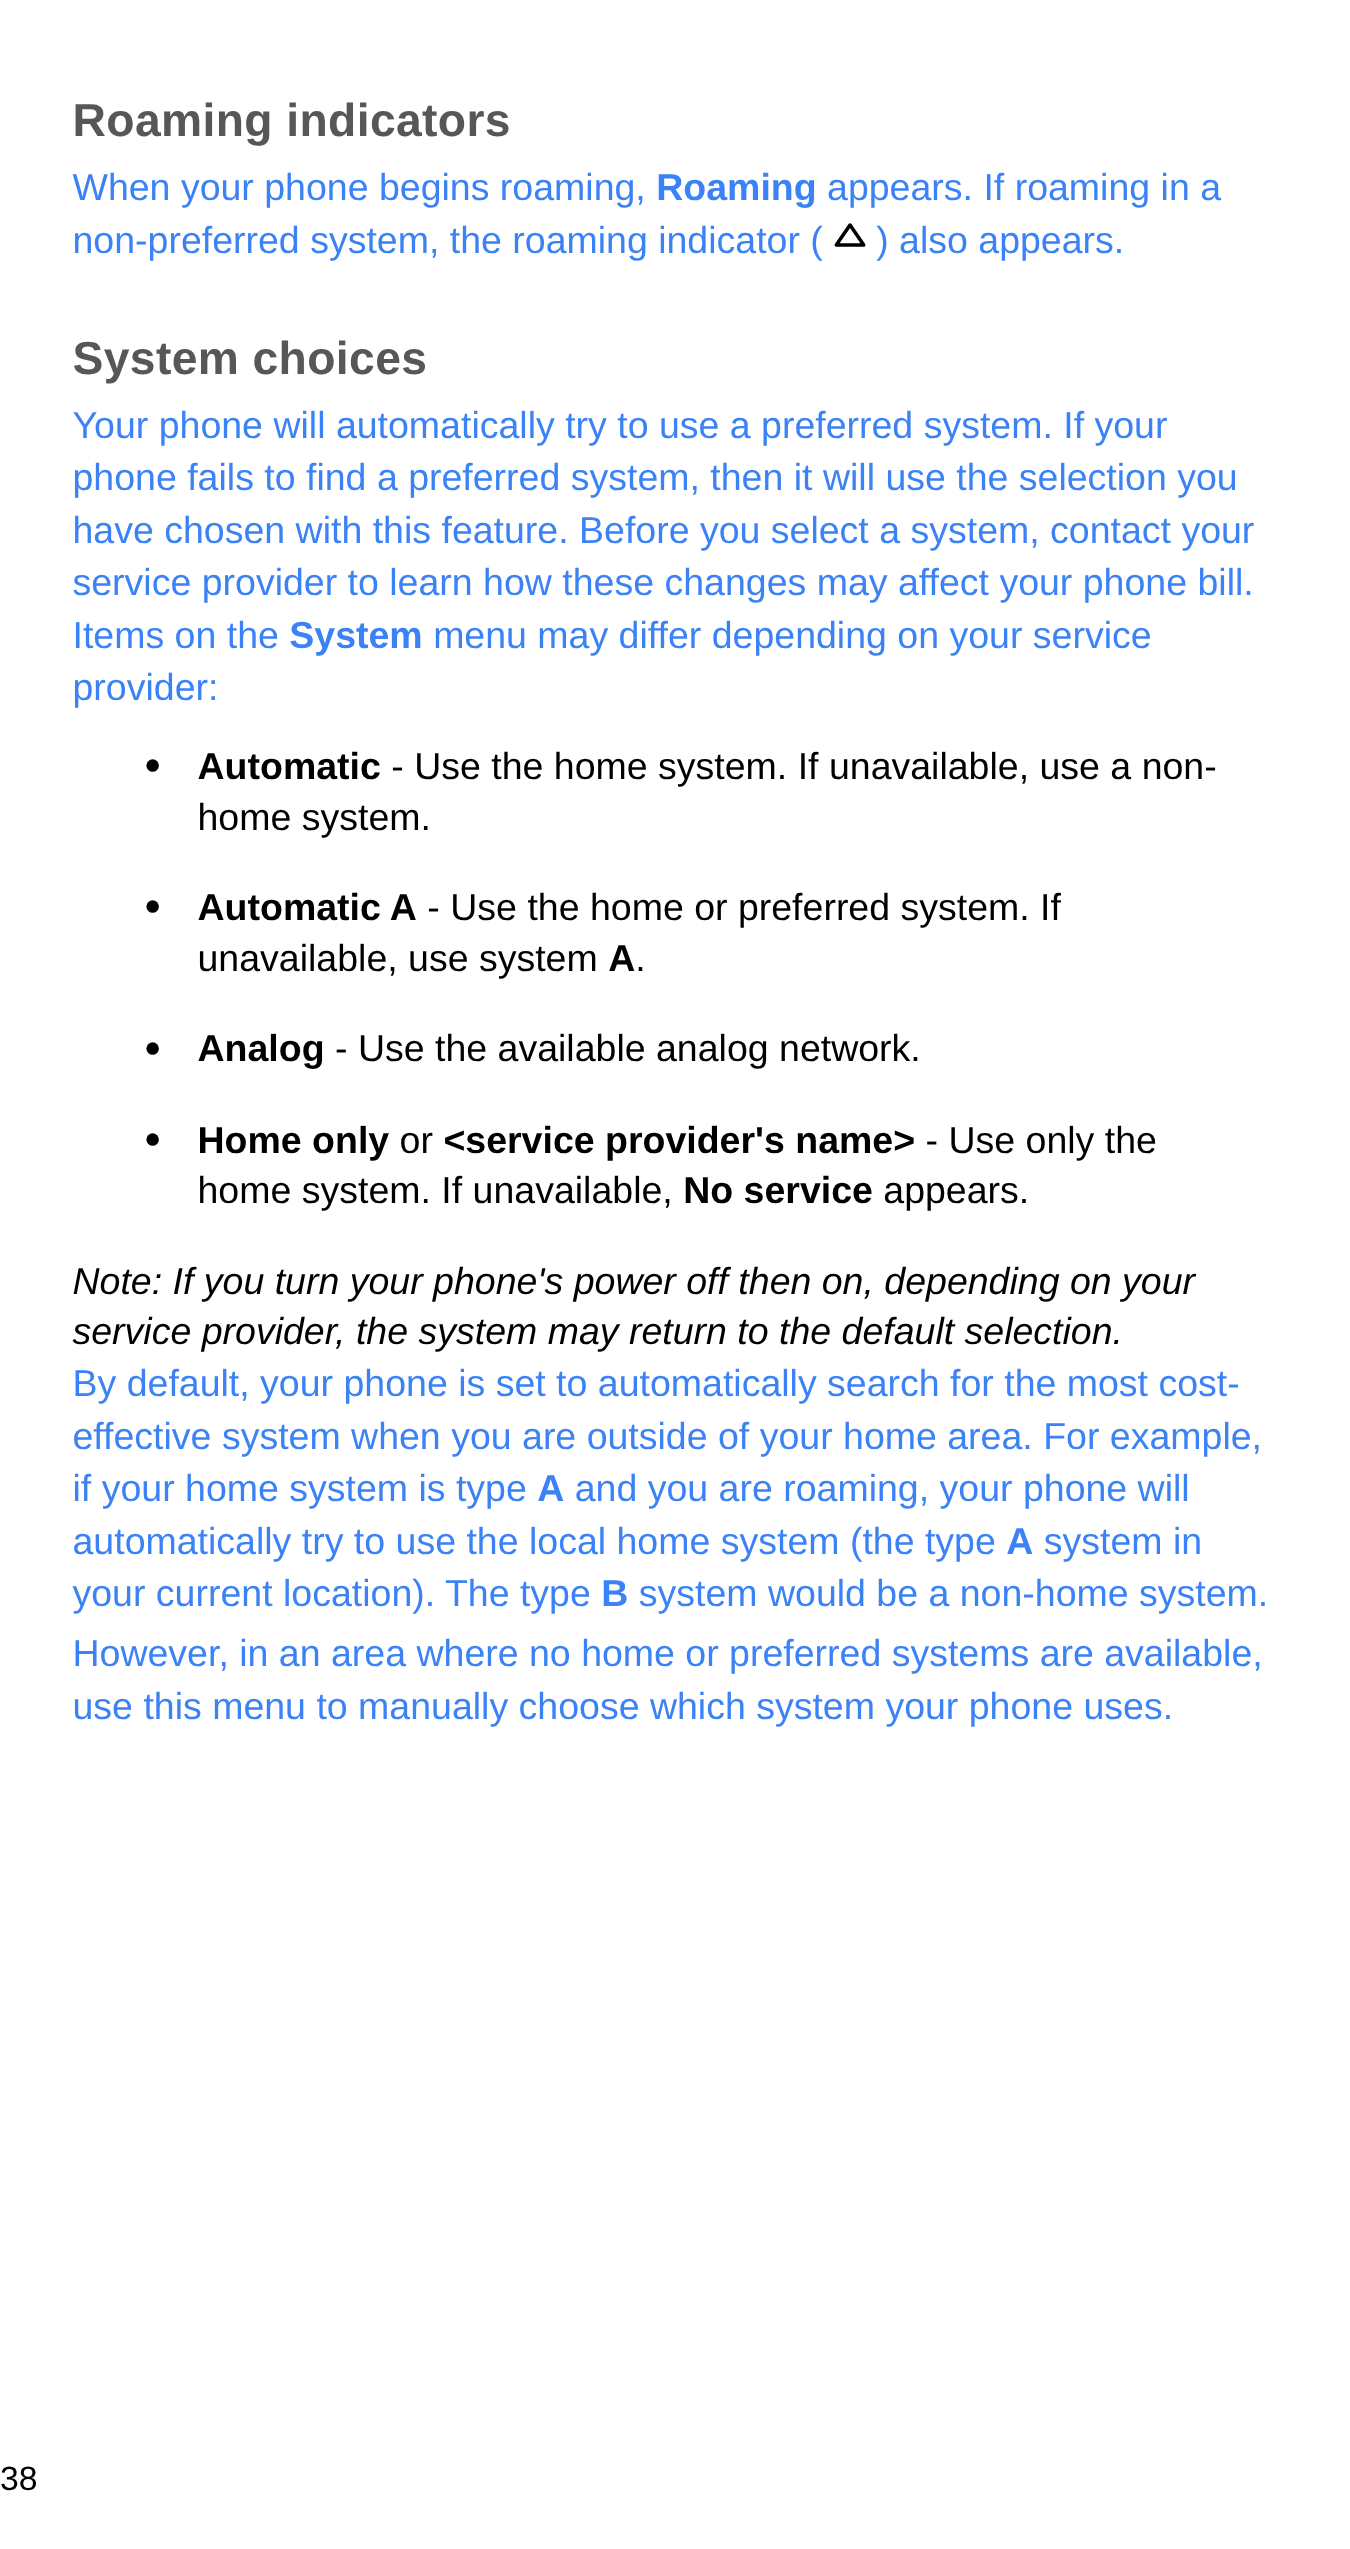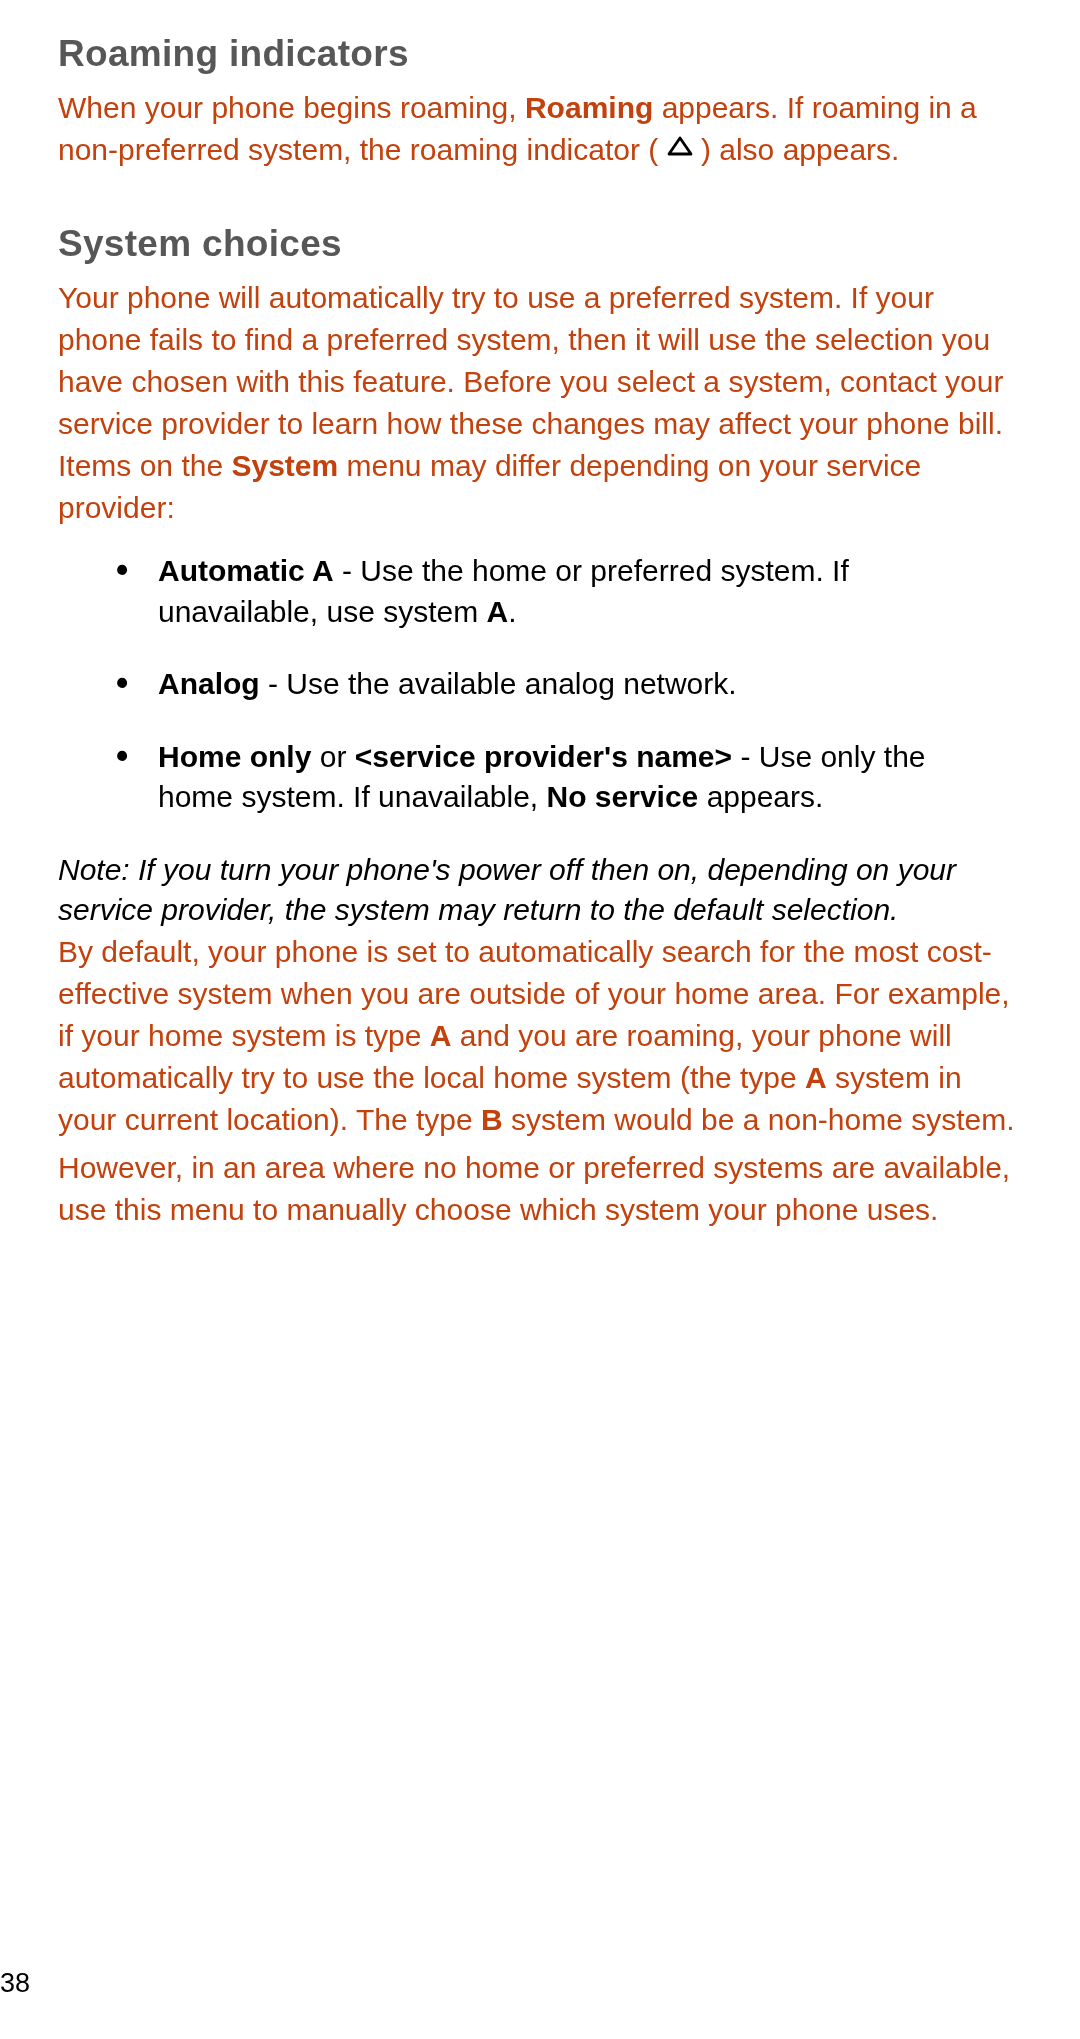--- a/index.html
+++ b/index.html
@@ -9,36 +9,36 @@
     }
     body {
       background: #ffffff;
       font-family: Arial, Helvetica, sans-serif;
       width: 1080px;
       height: 2039px;
       color: #000;
       position: relative;
     }
     .page {
-      padding: 33px 65px 50px 58px;
+      padding: 76px 65px 50px 58px;
     }
     .section-title {
       font-size: 37px;
       font-weight: 600;
       color: #575757;
       margin-bottom: 12px;
       letter-spacing: 0.3px;
     }
     .section-title.mt {
       margin-top: 52px;
     }
     .para {
       font-size: 30px;
       line-height: 1.4;
-      color: #c2410c;
+      color: #3b82f6;
       margin-bottom: 6px;
     }
     .bold {
       font-weight: 700;
     }
     .roaming-icon {
       display: inline-block;
       vertical-align: baseline;
       position: relative;
       top: -3px;
@@ -93,20 +93,23 @@
         </svg></span><span>&nbsp;) also appears.</span>
   </div>
 
   <div class="section-title mt">System choices</div>
   <div class="para">
     <span>Your phone will automatically try to use a preferred system. If your phone fails to find a preferred system, then it will use the selection you have chosen with this feature. Before you select a system, contact your service provider to learn how these changes may affect your phone bill. Items on the </span><span class="bold">System</span><span> menu may differ depending on your service provider:</span>
   </div>
 
   <ul class="bullet-list">
     <li>
+      <span class="bold">Automatic</span><span> - Use the home system. If unavailable, use a non-home system.</span>
+    </li>
+    <li>
       <span class="bold">Automatic A</span><span> - Use the home or preferred system. If unavailable, use system </span><span class="bold">A</span><span>.</span>
     </li>
     <li>
       <span class="bold">Analog</span><span> - Use the available analog network.</span>
     </li>
     <li>
       <span class="bold">Home only</span><span> or </span><span class="bold">&lt;service provider's name&gt;</span><span> - Use only the home system. If unavailable, </span><span class="bold">No service</span><span> appears.</span>
     </li>
   </ul>
 

